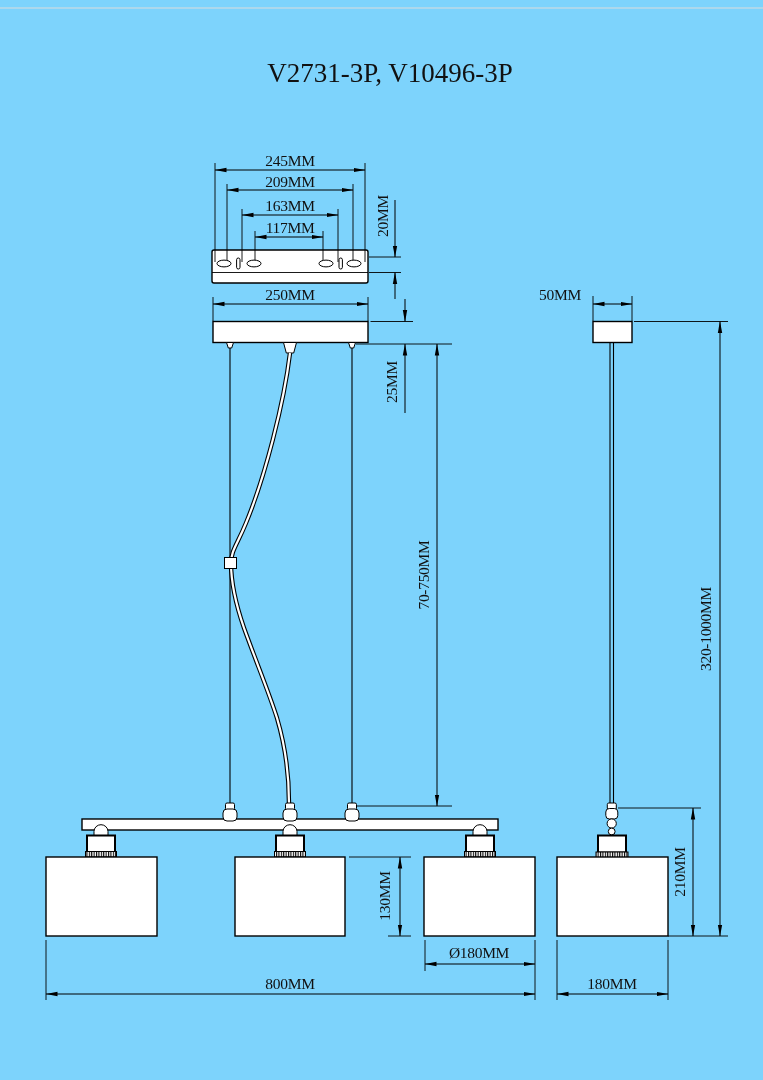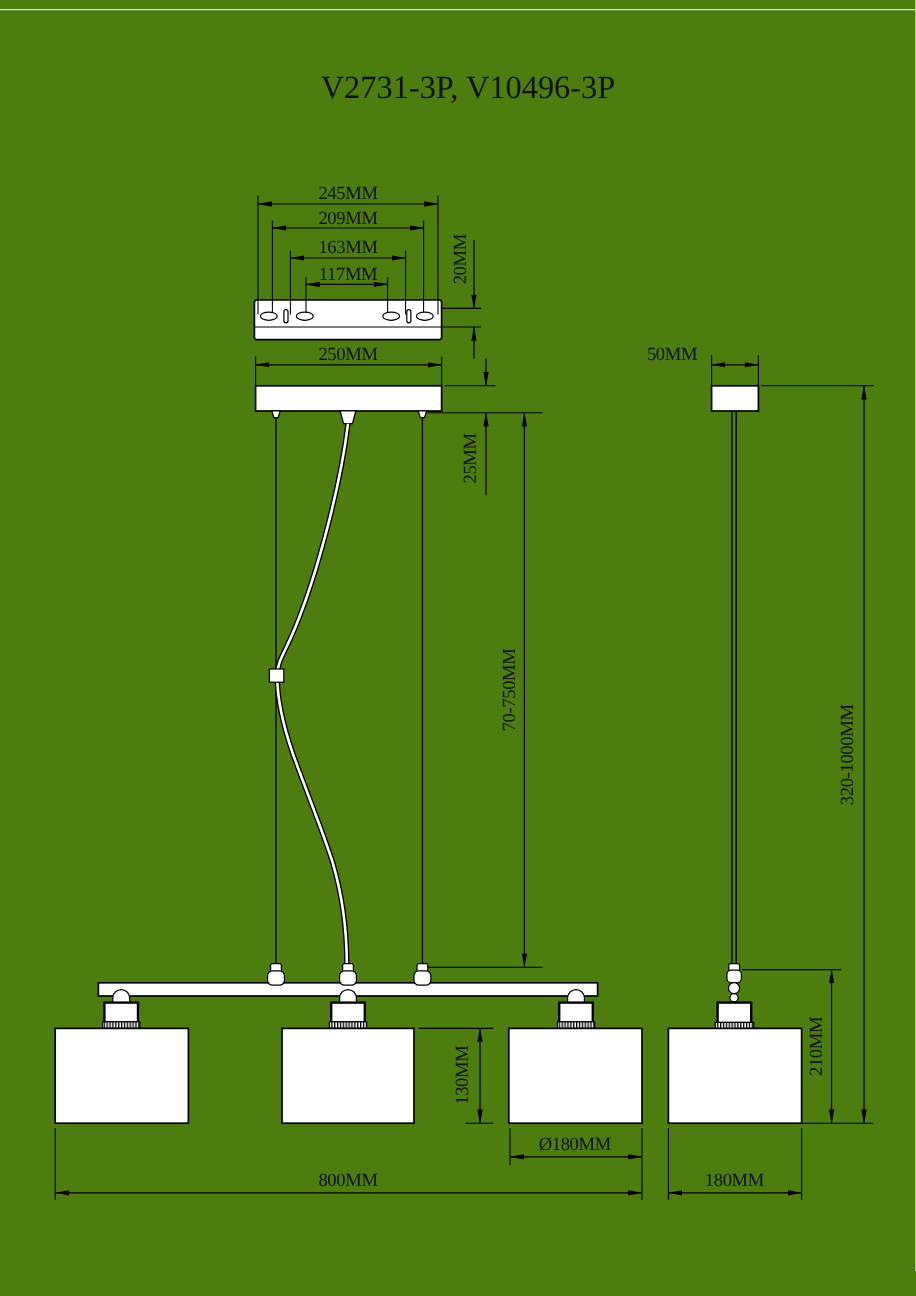--- a/index.html
+++ b/index.html
@@ -1,16 +1,16 @@
 <!DOCTYPE html>
 <html><head>
 <meta charset="utf-8">
 <style>
   html,body{margin:0;padding:0;background:#fff;}
-  .stage{position:relative;width:763px;height:1080px;background:#4d7c0f;overflow:hidden;}
+  .stage{position:relative;width:763px;height:1080px;background:#7dd3fc;overflow:hidden;}
   svg{position:absolute;left:0;top:0;}
   .obj{fill:#fff;stroke:#000;stroke-width:1.4;}
   .objthick{fill:#fff;stroke:#000;stroke-width:2;}
   .hole{fill:#fff;stroke:#000;stroke-width:1;}
   .thin{fill:none;stroke:#000;stroke-width:0.9;}
   .dim{fill:none;stroke:#000;stroke-width:1;marker-start:url(#arr);marker-end:url(#arr);}
   .dime{fill:none;stroke:#000;stroke-width:1;marker-end:url(#arr);}
   .cable{fill:none;stroke:#000;stroke-width:1.1;}
   .cord-outer{fill:none;stroke:#000;stroke-width:4.4;}
   .cord-inner{fill:none;stroke:#fff;stroke-width:2.2;}

